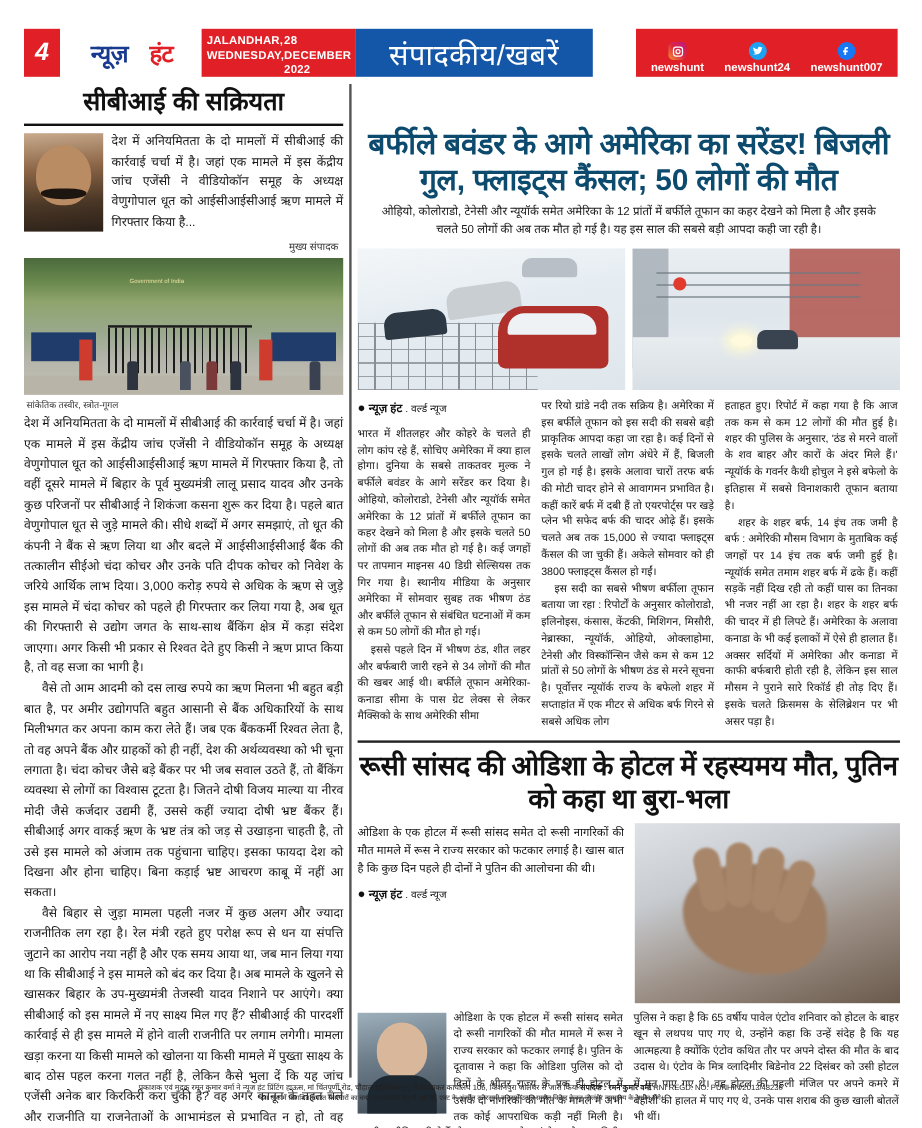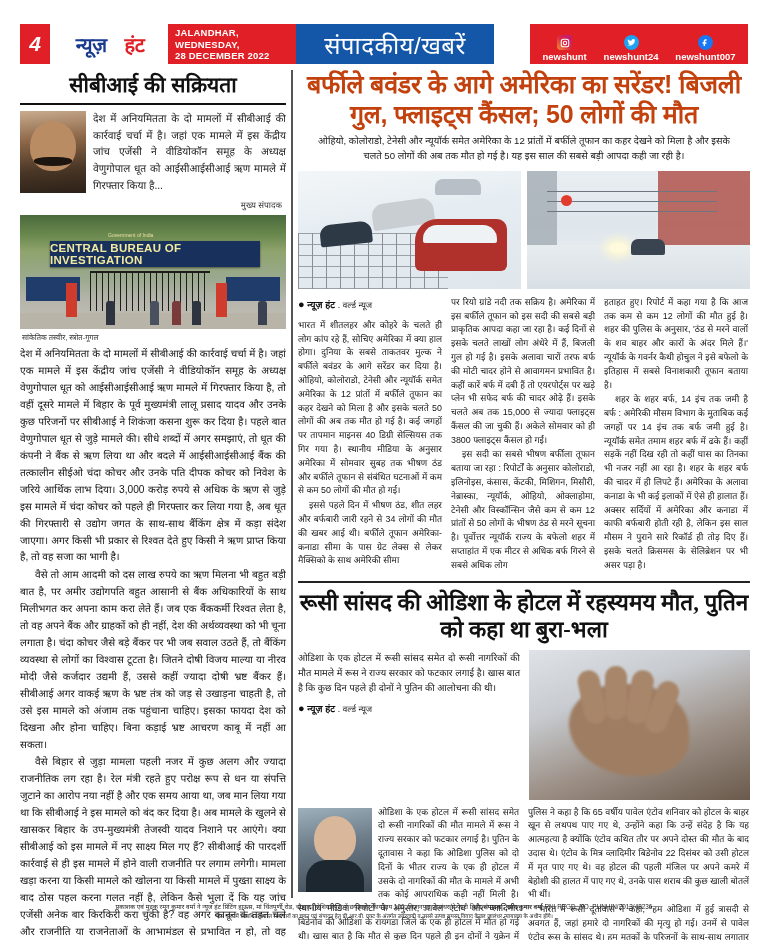--- a/index.html
+++ b/index.html
@@ -20,21 +20,21 @@
   }
   .logo-box {
     width: 118px; background: #ffffff; display: flex;
     align-items: center; justify-content: center; gap: 18px;
     border-left: 2px solid #fff;
   }
   .logo-a { color: #1a3a8f; font-weight: bold; font-size: 20px; letter-spacing: -.5px; }
   .logo-b { color: #e02026; font-weight: bold; font-size: 20px; letter-spacing: -.5px; }
   .date-box {
     width: 128px; background: #e02026; color: #fff; padding: 5px 6px 4px 7px;
-    display: flex; flex-direction: column; justify-content: center;
+    display: flex; justify-content: center;
   }
   .date-box div { font-size: 9.5px; font-weight: bold; line-height: 1.25; letter-spacing: .2px; }
   .section-box {
     flex: 1; background: #1456a8; color: #fff;
     display: flex; align-items: center; justify-content: center;
   }
   .section-box span { font-size: 24px; font-weight: normal; letter-spacing: .5px; }
   .social-box {
     width: 218px; background: #e02026; display: flex;
     align-items: flex-end; justify-content: space-around; padding: 2px 4px 2px 4px; margin-left: 36px;
@@ -100,21 +100,21 @@
   .edit-body { font-size: 10.2px; line-height: 1.66; text-align: justify; color: #141414; }
   .edit-body p { margin-bottom: 1px; text-indent: 15px; }
   .edit-body p:first-child { text-indent: 0; }
 
   
   .vert-rule { position: absolute; left: 291px; top: 70px; width: 1.5px; height: 828px; background: #555; }
   .right-col { position: absolute; left: 298px; top: 70px; width: 452px; }
 
   .main-head {
     text-align: center; font-size: 25px; font-weight: bold;
-    line-height: 1.18; color: #c2410c; letter-spacing: -.2px;
+    line-height: 1.18; color: #0c4a6e; letter-spacing: -.2px; margin-top: 36px;
   }
   .main-sub {
     text-align: center; font-size: 9.6px; line-height: 1.55;
     color: #1a1a1a; padding: 5px 16px 7px 16px;
   }
   .photo-row { display: flex; gap: 6px; }
   .snow-photo-1 {
     width: 223px; height: 118px; position: relative; overflow: hidden;
     background: linear-gradient(170deg,#f3f6f8 0%,#e6edf2 40%,#dfe7ec 100%);
   }
@@ -235,21 +235,20 @@
     <div class="edit-intro">
       <div class="edit-photo"></div>
       <div class="edit-intro-text">देश में अनियमितता के दो मामलों में सीबीआई की कार्रवाई चर्चा में है। जहां एक मामले में इस केंद्रीय जांच एजेंसी ने वीडियोकॉन समूह के अध्यक्ष वेणुगोपाल धूत को आईसीआईसीआई ऋण मामले में गिरफ्तार किया है...</div>
     </div>
     <div class="editor-role">मुख्य संपादक</div>
 
     <div class="cbi-photo">
       <div class="cbi-side-sign" style="left:6px"></div>
       <div class="cbi-side-sign" style="right:6px"></div>
       <div class="cbi-sign-sup">Government of India</div>
-      <div class="cbi-sign">CENTRAL BUREAU OF INVESTIGATION</div>
       <div class="cbi-ground"></div>
       <div class="cbi-gate"></div>
       <div class="cbi-post" style="left:46px"></div>
       <div class="cbi-post" style="left:196px"></div>
       <div class="cbi-person" style="left:86px"></div>
       <div class="cbi-person" style="left:130px;background:#49505e"></div>
       <div class="cbi-person" style="left:152px;background:#7a3a3a"></div>
       <div class="cbi-person" style="left:172px;background:#2e3340"></div>
       <div class="cbi-person" style="left:238px;background:#3a4150"></div>
     </div>

